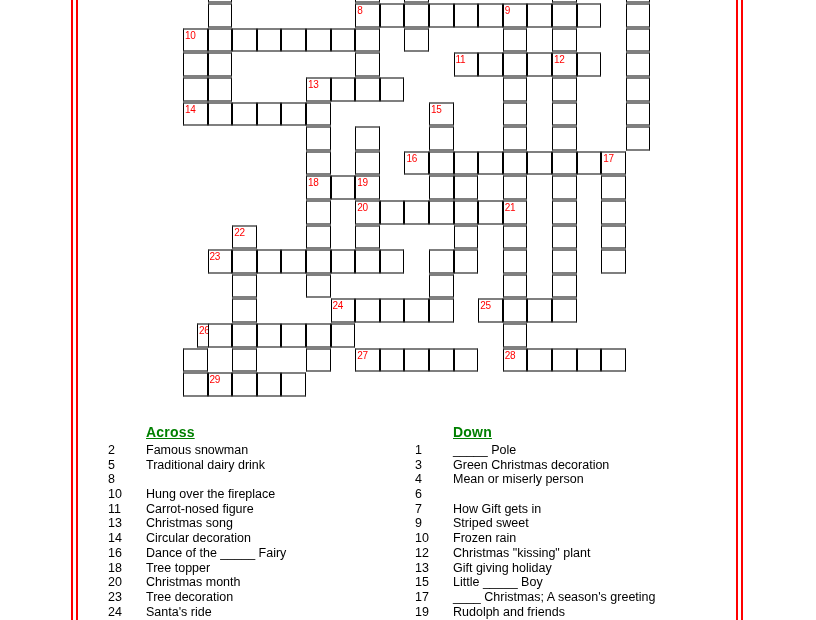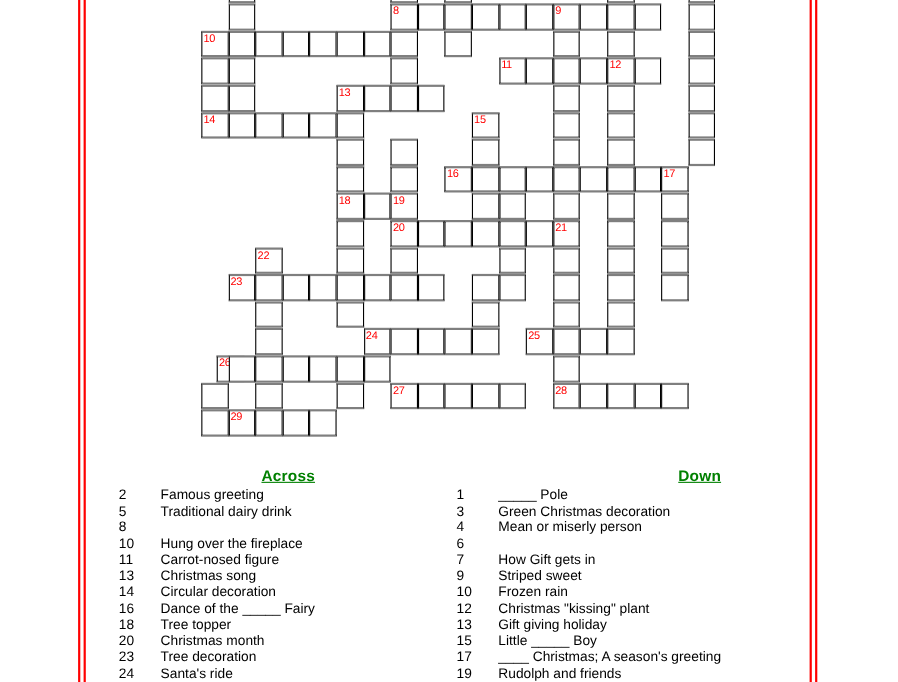--- a/index.html
+++ b/index.html
@@ -80,21 +80,20 @@
 
   .clue-head {
     font-family: "Liberation Sans", sans-serif;
     font-size: 14px;
     color: #008000;
     font-weight: bold;
     text-decoration: underline;
     margin-left: 38px;
     margin-bottom: 3px;
     letter-spacing: 0.2px;
-    text-align: right;
   }
   .clue-row {
     display: flex;
     align-items: baseline;
     height: 14.7px;
     font-family: "Liberation Sans", sans-serif;
     font-size: 12.5px;
     color: #000000;
     white-space: nowrap;
   }
@@ -317,21 +316,21 @@
       <div class="cell" style="left: 98.4px; top: 418.2px;"></div>
     </div>
 </div>
 
 <div id="clues">
   <div class="clue-col across">
     <div class="clue-head">Across</div>
     <div>
         <div class="clue-row">
           <span class="clue-num">2</span>
-          <span class="clue-text">Famous greeting</span>
+          <span class="clue-text">Famous snowman</span>
         </div>
         <div class="clue-row">
           <span class="clue-num">5</span>
           <span class="clue-text">Traditional dairy drink</span>
         </div>
         <div class="clue-row">
           <span class="clue-num">8</span>
         </div>
         <div class="clue-row">
           <span class="clue-num">10</span>

